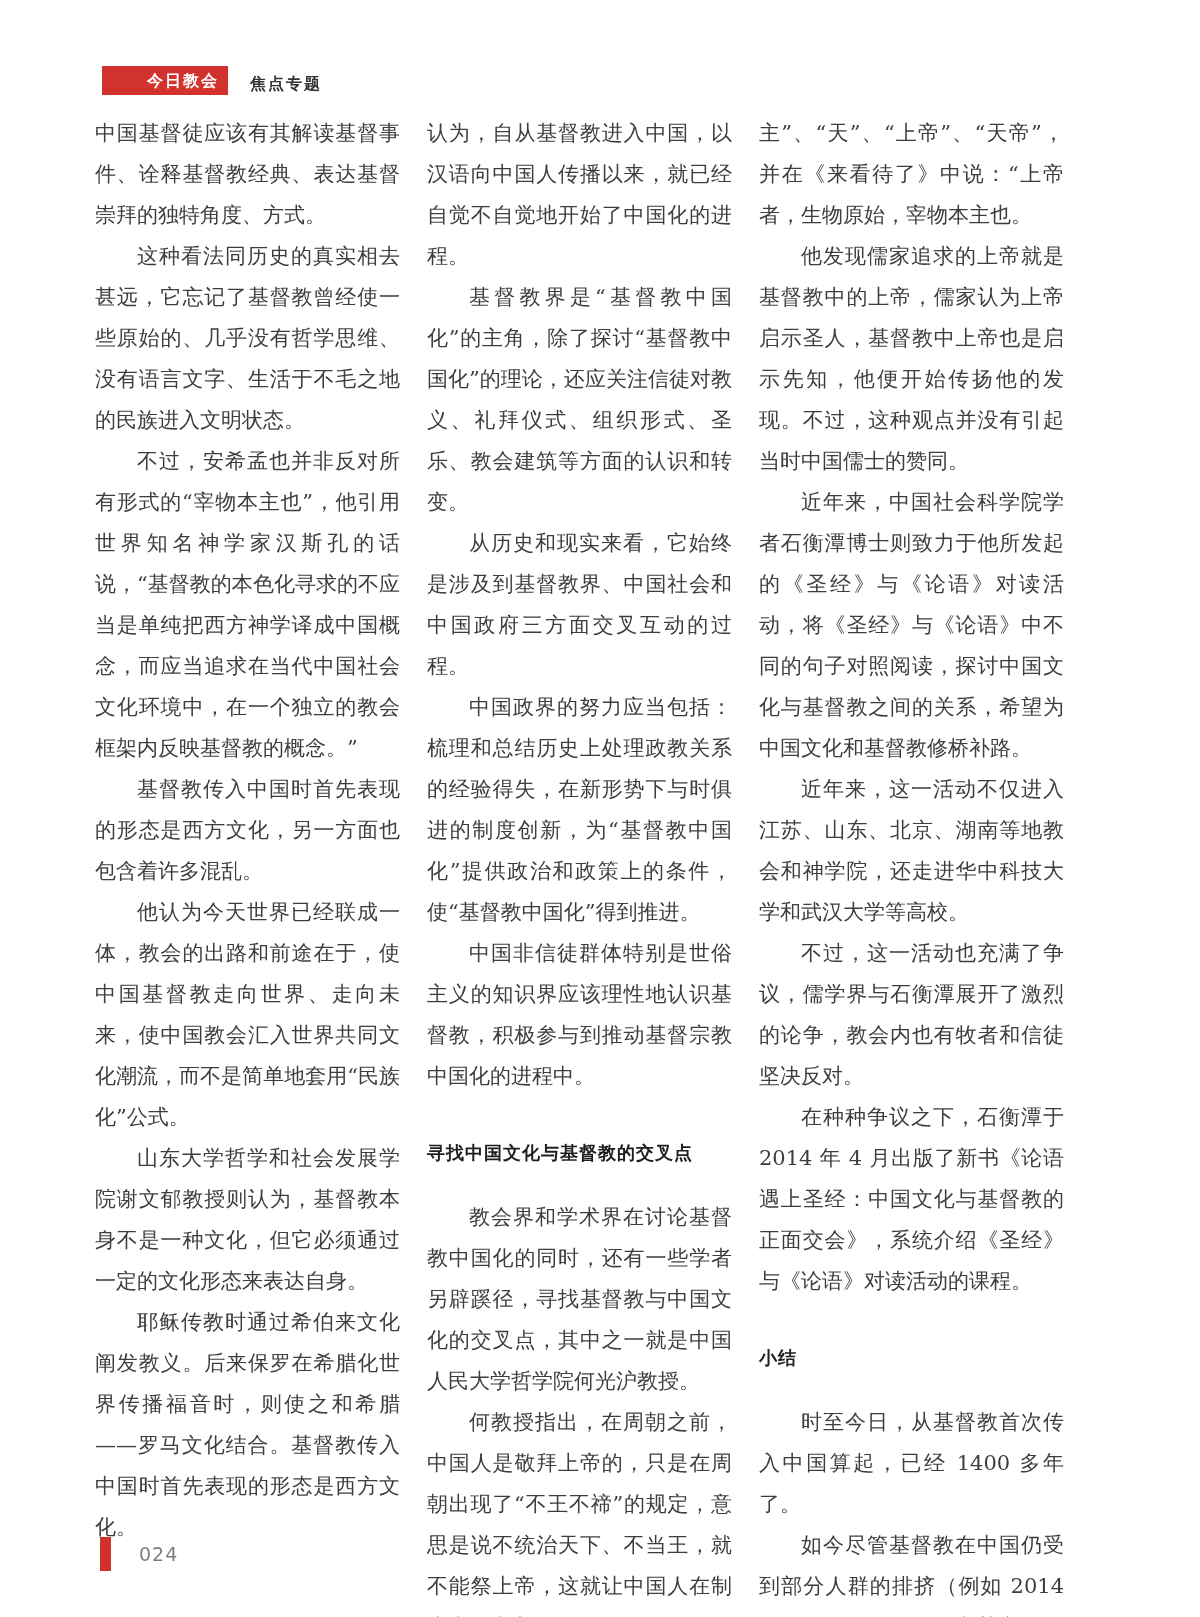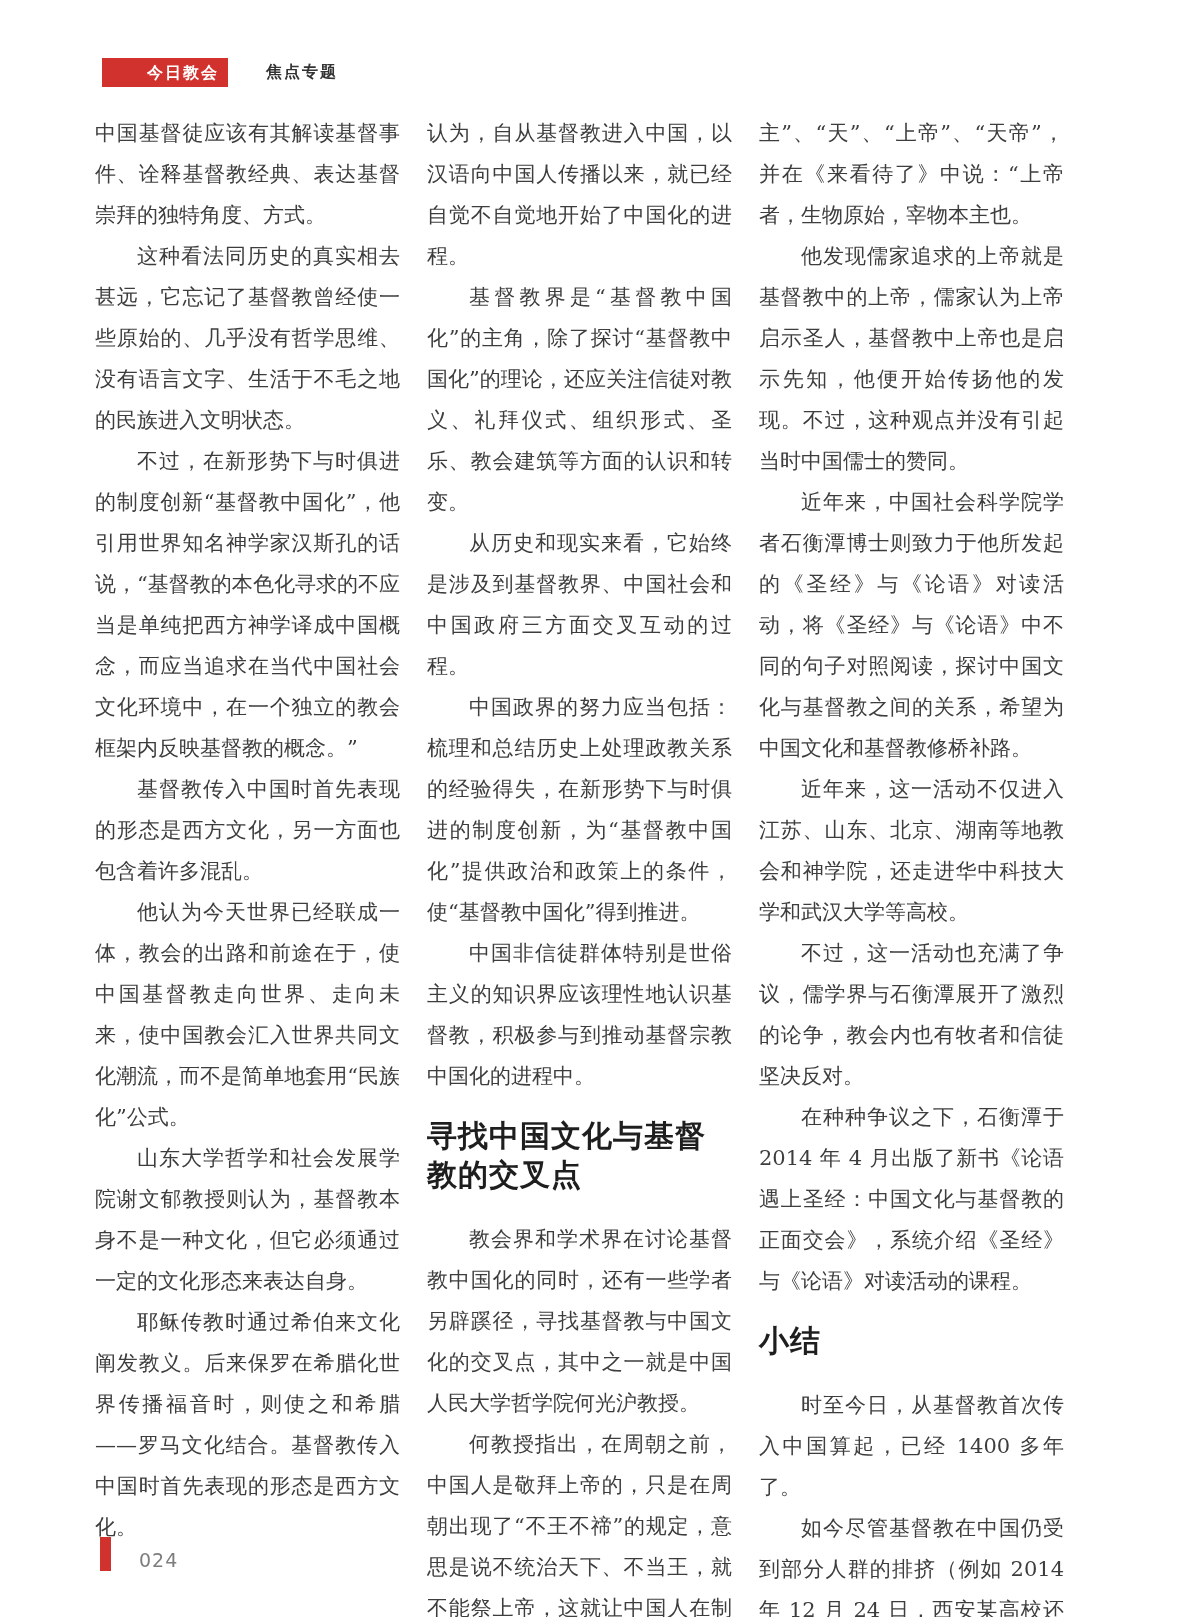--- a/index.html
+++ b/index.html
@@ -10,24 +10,23 @@
     position: relative;
     overflow: hidden;
     font-family: "DejaVu Serif", serif;
     color: #3d3d3d;
   }
 
   
   .page-header {
     position: absolute;
     left: 102px;
-    top: 58px;
+    top: 66px;
     display: flex;
-    align-items: center;
-    gap: 16px;
+    align-items: flex-end;
   }
   .badge {
     width: 126px;
     height: 29px;
     background: #d2322d;
     display: flex;
     align-items: center;
     justify-content: flex-end;
     padding-right: 9px;
   }
@@ -65,35 +64,35 @@
     font-size: 21px;
     line-height: 41px;
     text-align: justify;
     text-indent: 2em;
     color: #3d3d3d;
   }
   .para.cont { text-indent: 0; }
   .col-heading {
     font-family: "DejaVu Sans", sans-serif;
     font-weight: bold;
-    font-size: 30px;
+    font-size: 18px;
     line-height: 39px;
     color: #1e1e1e;
     letter-spacing: 1px;
-    margin: 19px 0 25px 0;
+    margin: 36px 0 25px 0;
     text-align: left;
   }
 
   
   .page-footer {
     position: absolute;
     left: 100px;
     top: 1537px;
     display: flex;
-    align-items: flex-end;
+    align-items: center;
   }
   .footer-bar {
     width: 11px;
     height: 34px;
     background: #d2322d;
   }
   .page-number {
     margin-left: 28px;
     font-family: "DejaVu Sans", sans-serif;
     font-size: 19px;
@@ -109,21 +108,21 @@
     <span class="badge-label">今日教会</span>
   </div>
   <span class="section-label">焦点专题</span>
 </div>
 
 <div class="article">
 
   <div class="column">
     <p class="para cont">中国基督徒应该有其解读基督事件、诠释基督教经典、表达基督崇拜的独特角度、方式。</p>
     <p class="para">这种看法同历史的真实相去甚远，它忘记了基督教曾经使一些原始的、几乎没有哲学思维、没有语言文字、生活于不毛之地的民族进入文明状态。</p>
-    <p class="para">不过，在新形势下与时俱进的制度创新“基督教中国化”，他引用世界知名神学家汉斯孔的话说，“基督教的本色化寻求的不应当是单纯把西方神学译成中国概念，而应当追求在当代中国社会文化环境中，在一个独立的教会框架内反映基督教的概念。”</p>
+    <p class="para">不过，安希孟也并非反对所有形式的“宰物本主也”，他引用世界知名神学家汉斯孔的话说，“基督教的本色化寻求的不应当是单纯把西方神学译成中国概念，而应当追求在当代中国社会文化环境中，在一个独立的教会框架内反映基督教的概念。”</p>
     <p class="para">基督教传入中国时首先表现的形态是西方文化，另一方面也包含着许多混乱。</p>
     <p class="para">他认为今天世界已经联成一体，教会的出路和前途在于，使中国基督教走向世界、走向未来，使中国教会汇入世界共同文化潮流，而不是简单地套用“民族化”公式。</p>
     <p class="para">山东大学哲学和社会发展学院谢文郁教授则认为，基督教本身不是一种文化，但它必须通过一定的文化形态来表达自身。</p>
     <p class="para">耶稣传教时通过希伯来文化阐发教义。后来保罗在希腊化世界传播福音时，则使之和希腊——罗马文化结合。基督教传入中国时首先表现的形态是西方文化。</p>
 
   </div>
 
   <div class="column">
     <p class="para cont">认为，自从基督教进入中国，以汉语向中国人传播以来，就已经自觉不自觉地开始了中国化的进程。</p>
     <p class="para">基督教界是“基督教中国化”的主角，除了探讨“基督教中国化”的理论，还应关注信徒对教义、礼拜仪式、组织形式、圣乐、教会建筑等方面的认识和转变。</p>

